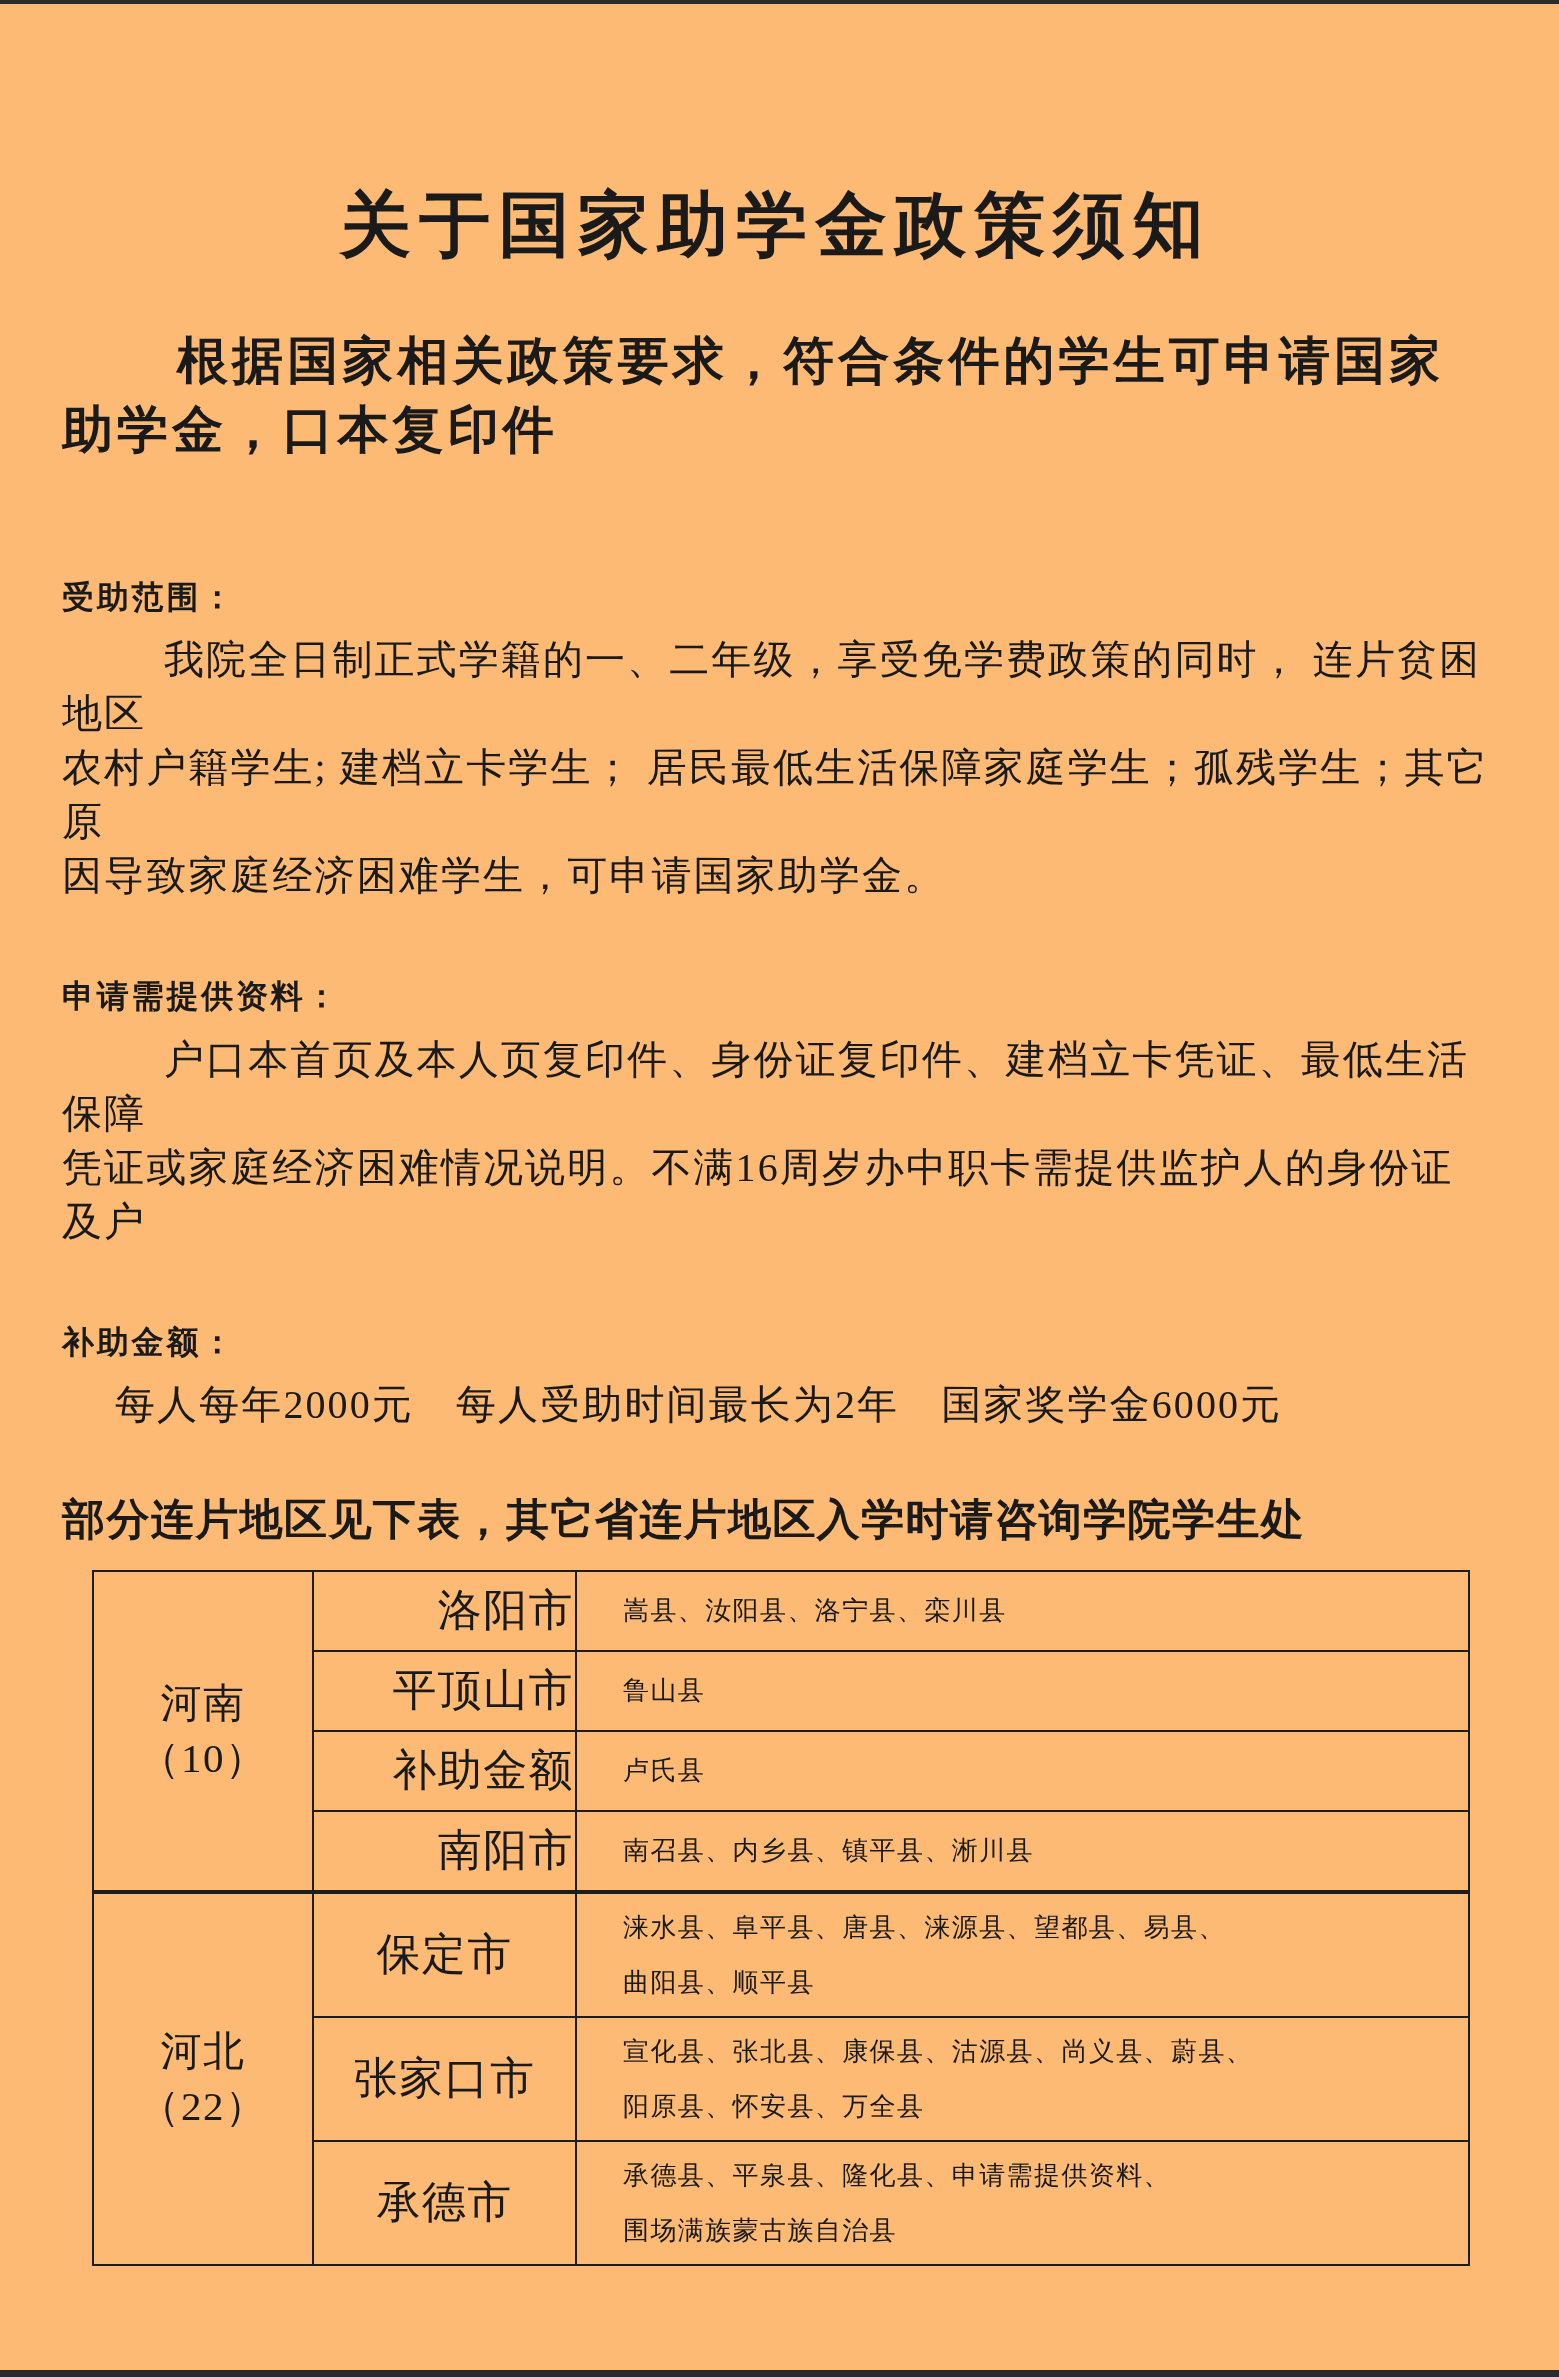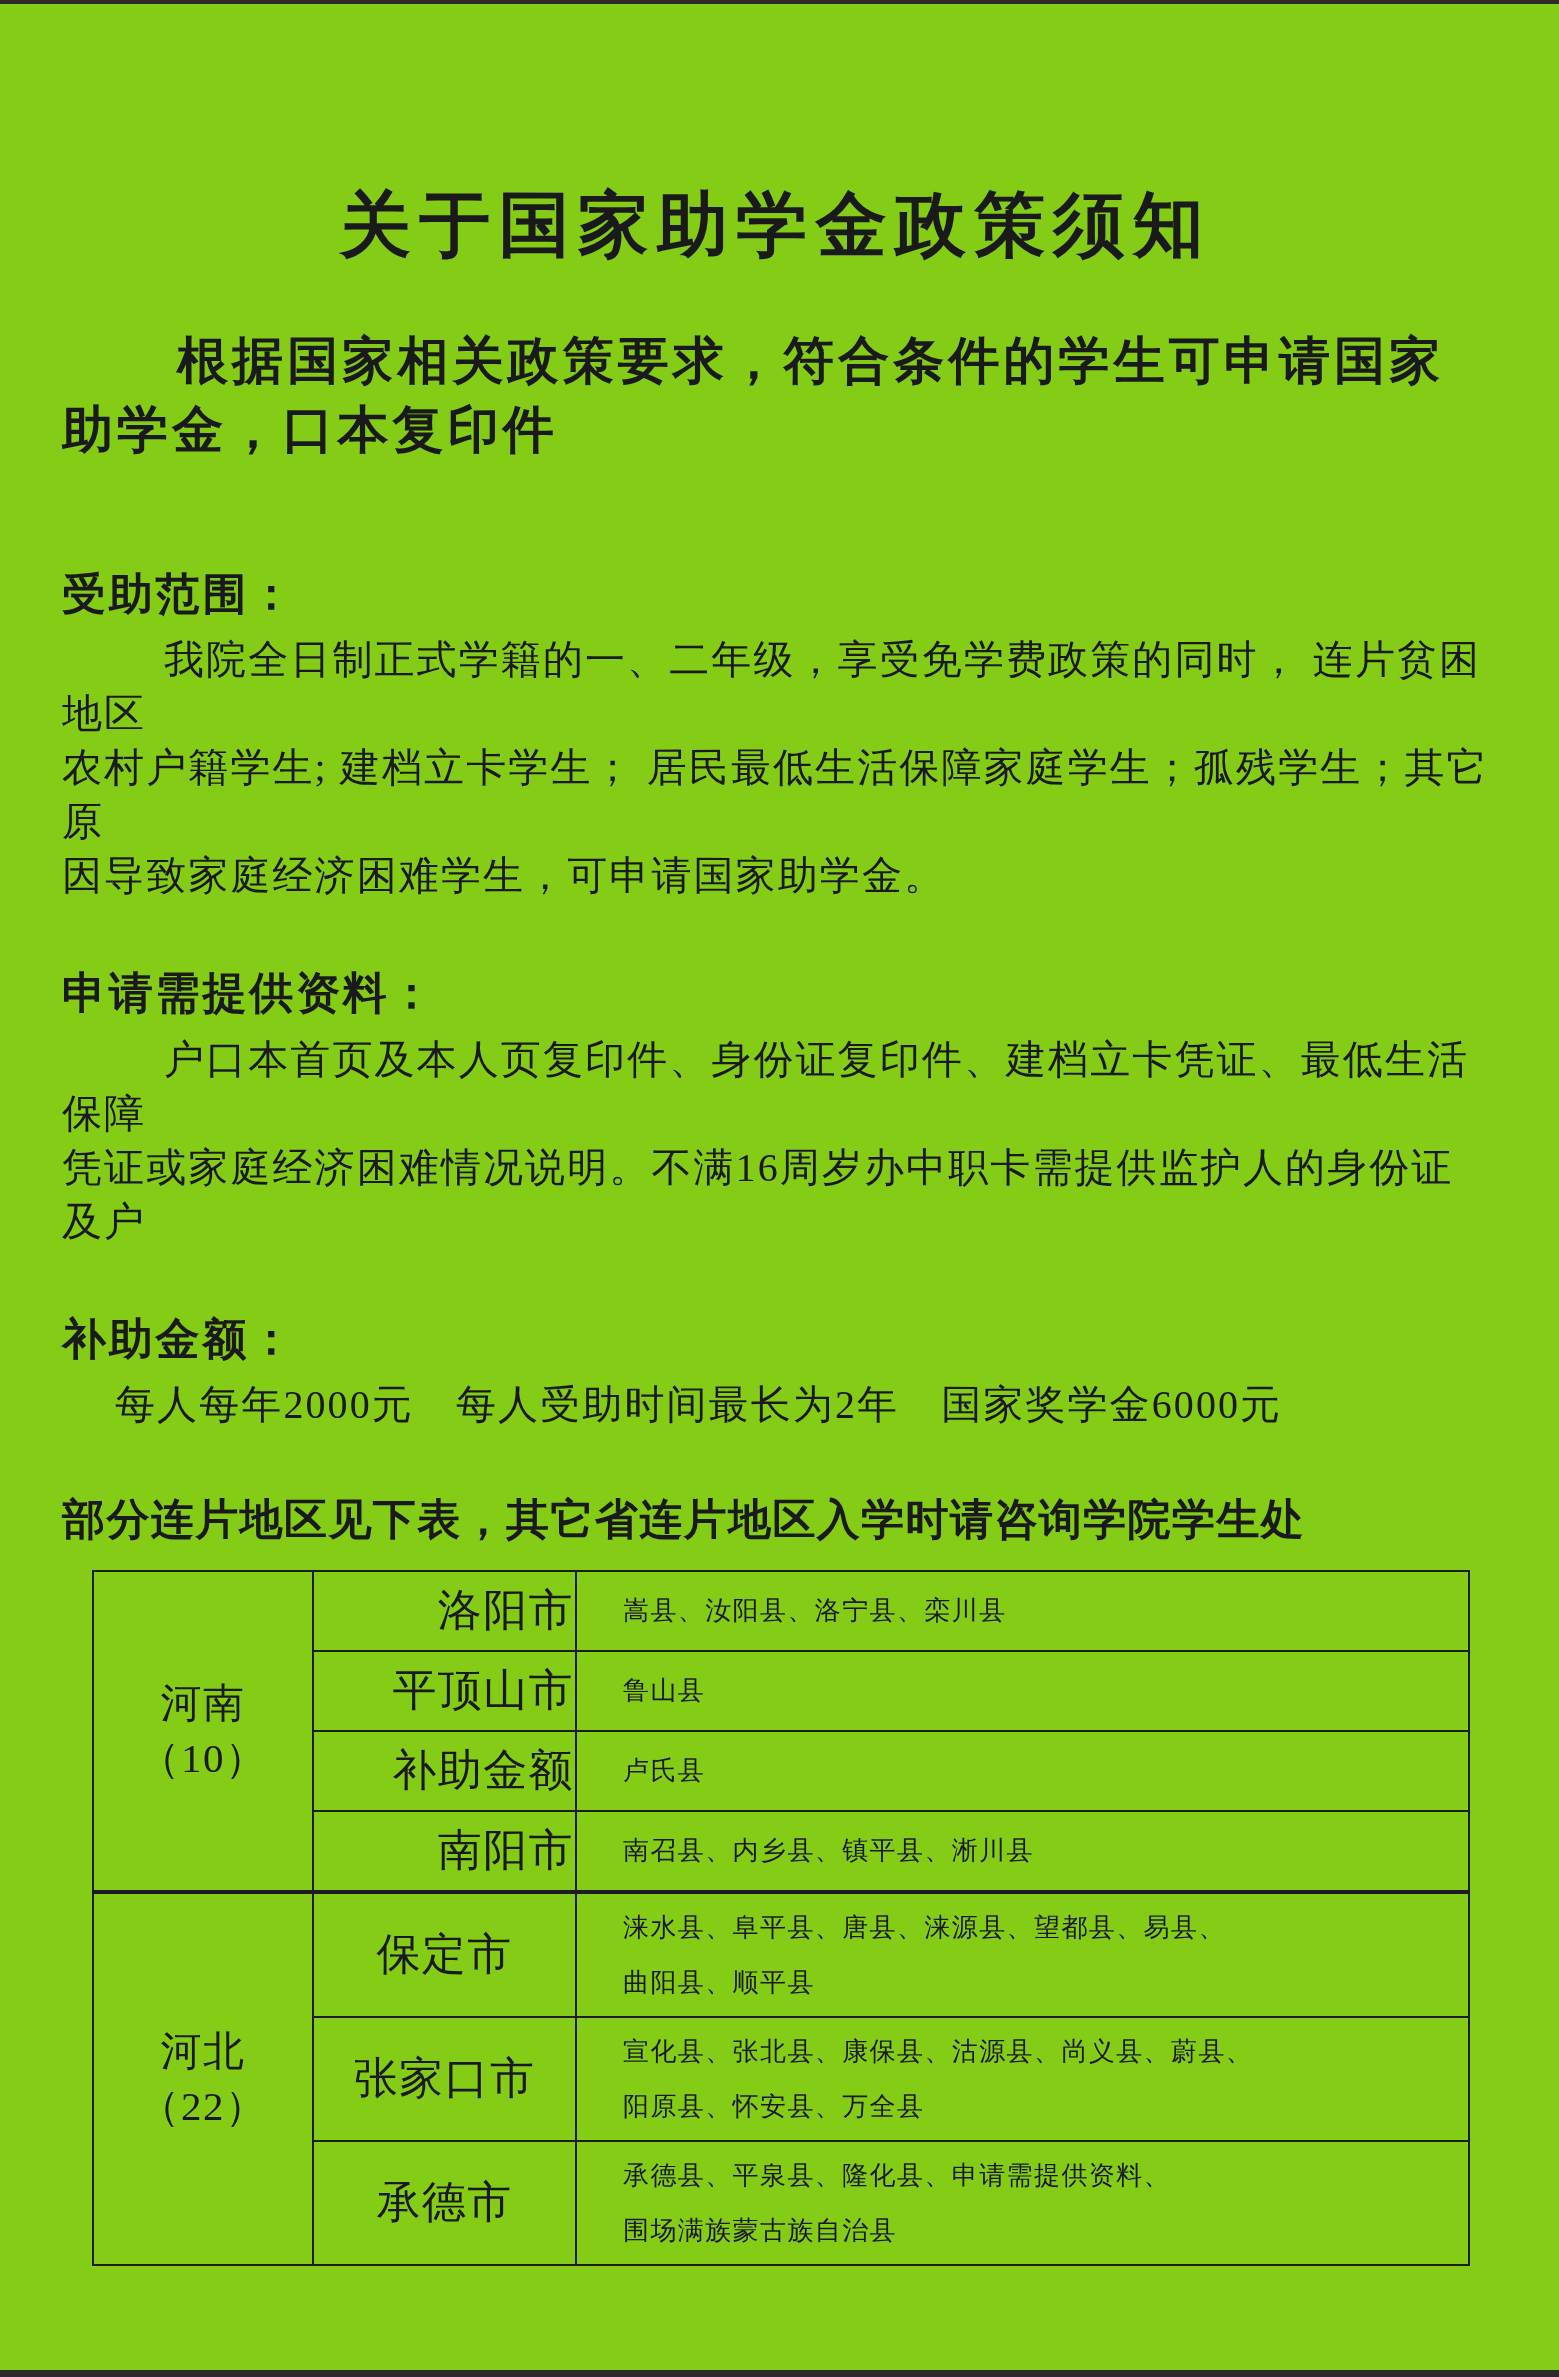--- a/index.html
+++ b/index.html
@@ -1,20 +1,20 @@
 <!DOCTYPE html>
 <html lang="zh" style="font-size:11px"><head>
 <meta charset="utf-8">
 <style>
   html, body { margin: 0; padding: 0; background: #ffffff; }
   .page {
     position: relative;
     width: 1560px;
     height: 2377px;
-    background: #84cc16;
+    background: #fdba74;
     color: #1a1a1a;
     overflow: hidden;
     font-family: "Liberation Serif", "DejaVu Serif", serif;
   }
   .scan-bar-top {
     position: absolute; top: 0; left: 0; width: 100%; height: 4.1px;
     background: #2b2b2b;
   }
   .scan-bar-bottom {
     position: absolute; bottom: 0; left: 0; width: 100%; height: 7px;
@@ -37,22 +37,22 @@
   }
   .intro {
     margin-top: 64px;
     font-size: 51px;
     line-height: 69px;
     font-weight: bold;
     letter-spacing: 4.1px;
   }
   .intro .line-1 { text-indent: 115px; }
   .section-heading {
-    font-family: Liberation Mono, monospace;
-    font-size: 44px;
+    font-family: Liberation Serif, serif;
+    font-size: 32px;
     line-height: 55px;
     font-weight: bold;
     letter-spacing: 2.8px;
     margin-top: 66px;
   }
   .section-heading.first { margin-top: 105px; }
   .section-body {
     margin-top: 8.3px;
     font-size: 40px;
     line-height: 54px;

